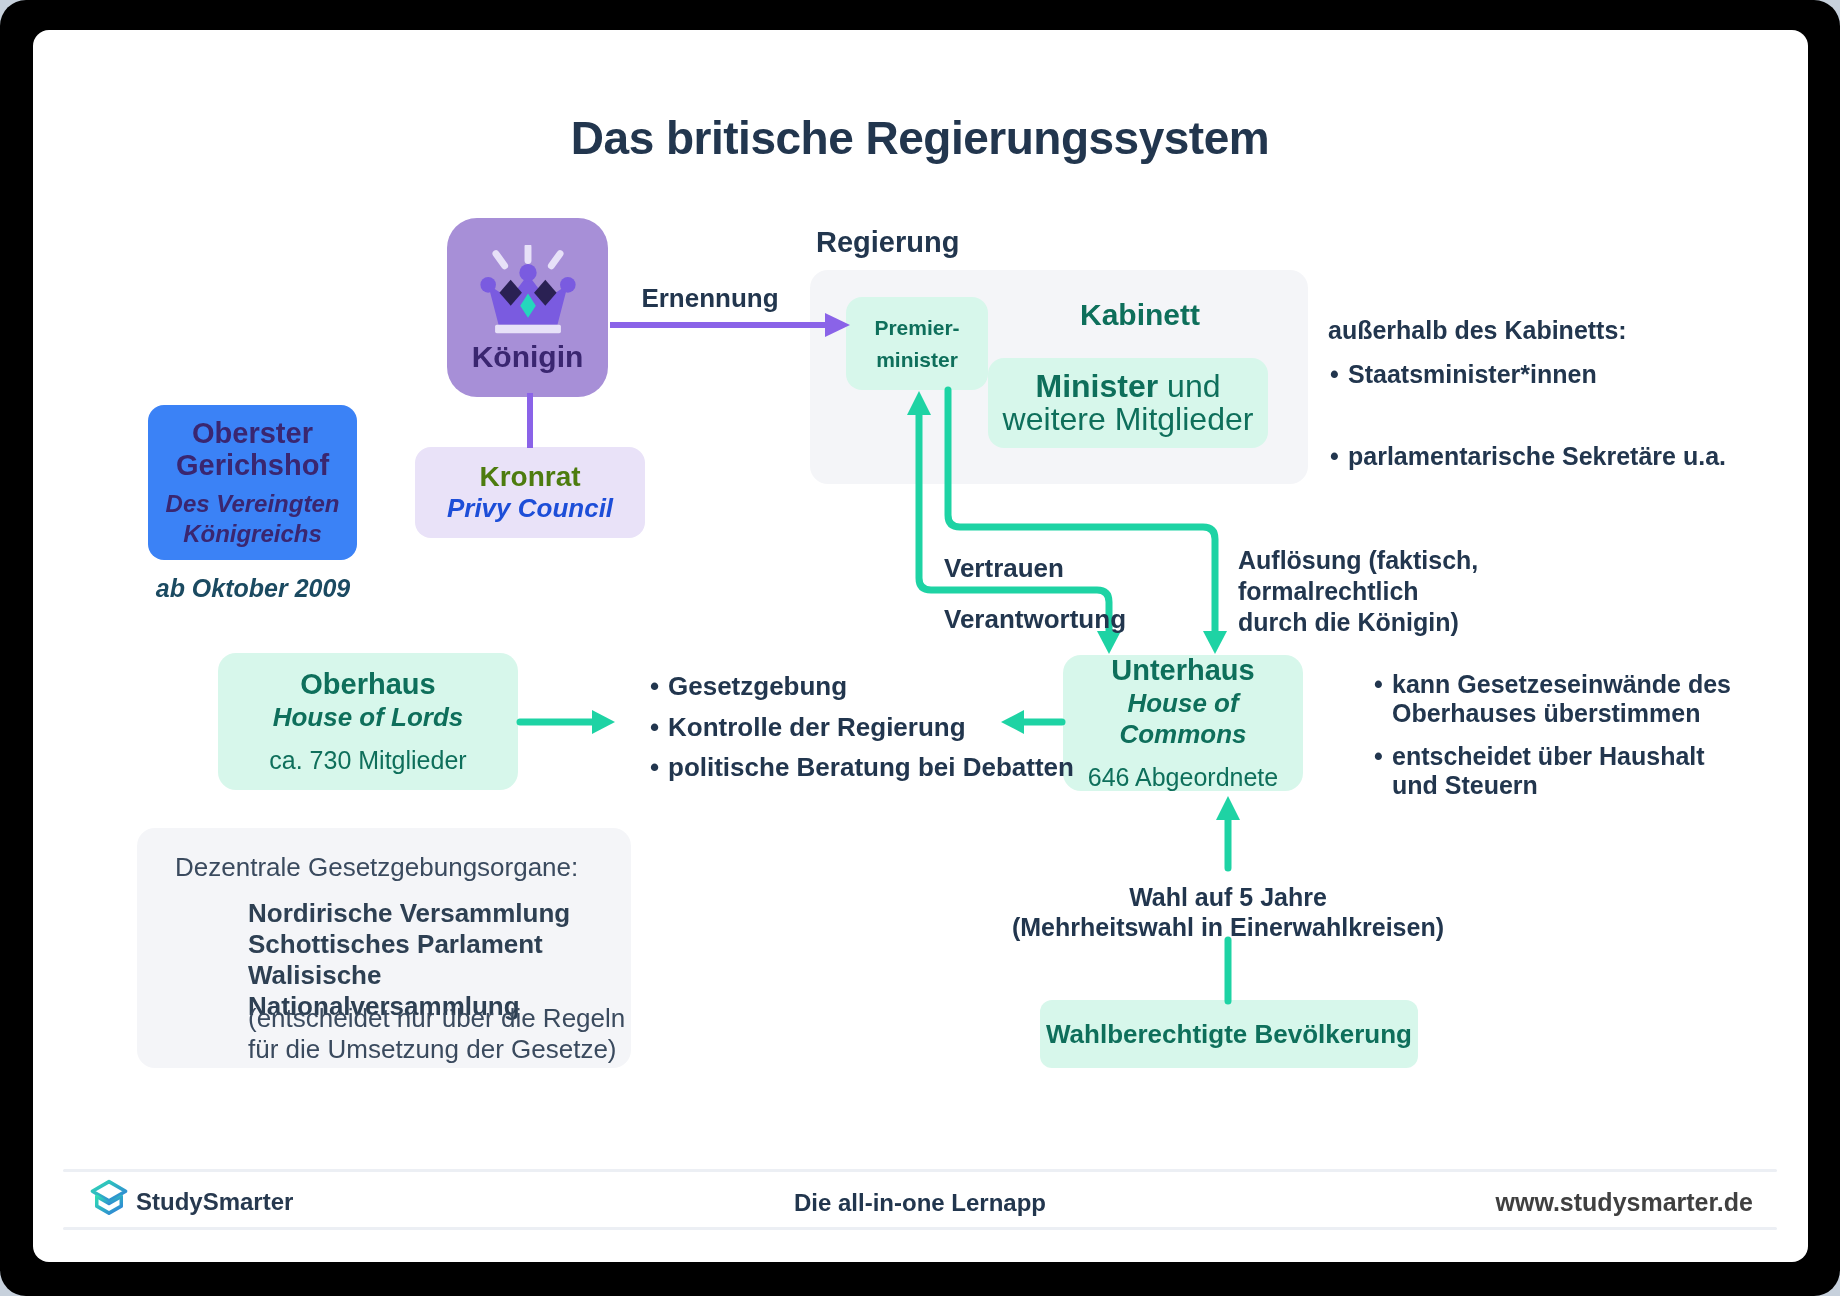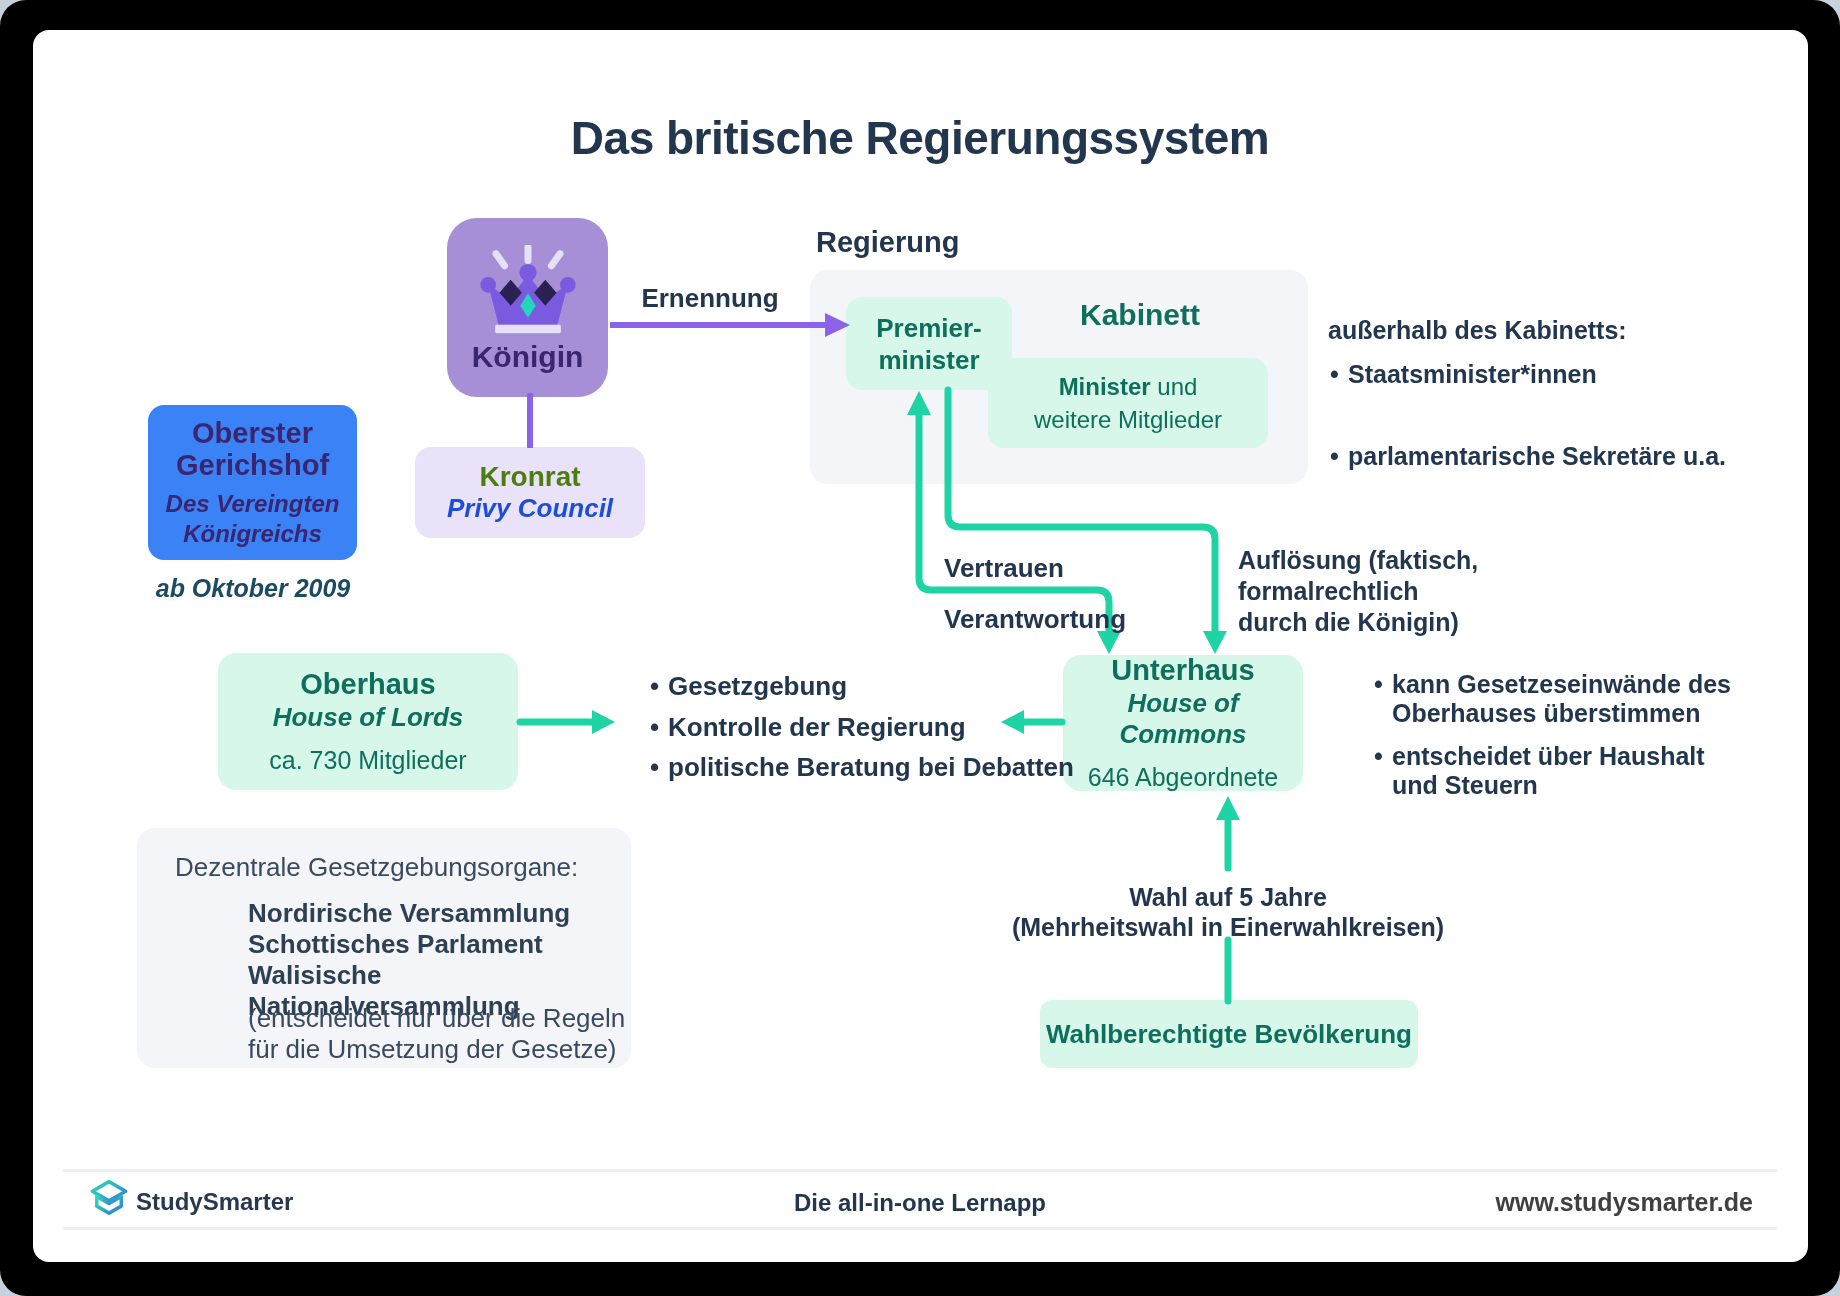--- a/index.html
+++ b/index.html
@@ -24,23 +24,23 @@
   .kronrat-sub{font-size:26px;font-weight:700;font-style:italic;color:#1d4ed8;}
 
   .court-box{left:148px;top:405px;width:209px;height:155px;background:#3b82f6;border-radius:16px;}
   .court-title{font-size:29px;line-height:32px;font-weight:800;color:#3A2670;}
   .court-sub{font-size:24px;line-height:30px;font-weight:700;font-style:italic;color:#3A2670;margin-top:8px;}
   .court-note{left:128px;top:574px;width:250px;text-align:center;font-size:25px;font-weight:700;
               font-style:italic;color:#1B4A61;}
 
   .gov-panel{left:810px;top:270px;width:498px;height:214px;}
   .gov-label{left:816px;top:226px;font-size:29px;font-weight:800;color:#22364E;}
-  .pm-box{left:846px;top:297px;width:166px;height:93px;border-radius:16px;font-size:26px;line-height:32px;font-weight:800;}
+  .pm-box{left:846px;top:297px;width:142px;height:93px;border-radius:16px;font-size:21px;line-height:32px;font-weight:800;}
   .kabinett-label{left:1040px;top:298px;width:200px;text-align:center;font-size:30px;font-weight:800;color:#0E6F5B;}
-  .minister-box{left:988px;top:358px;width:280px;height:90px;border-radius:16px;font-size:24px;line-height:33px;}
+  .minister-box{left:988px;top:358px;width:280px;height:90px;border-radius:16px;font-size:32px;line-height:33px;}
   .lbl{position:absolute;font-size:25px;font-weight:700;color:#22364E;}
   .bullet{position:relative;padding-left:20px;}
   .bullet::before{content:"•";position:absolute;left:2px;top:0;}
 
   .lords-box{left:218px;top:653px;width:300px;height:137px;}
   .commons-box{left:1063px;top:655px;width:240px;height:136px;}
   .house-title{font-size:29px;font-weight:800;}
   .house-sub{font-size:26px;font-weight:700;font-style:italic;margin-top:1px;}
   .house-note{font-size:25px;font-weight:400;margin-top:13px;}
 

